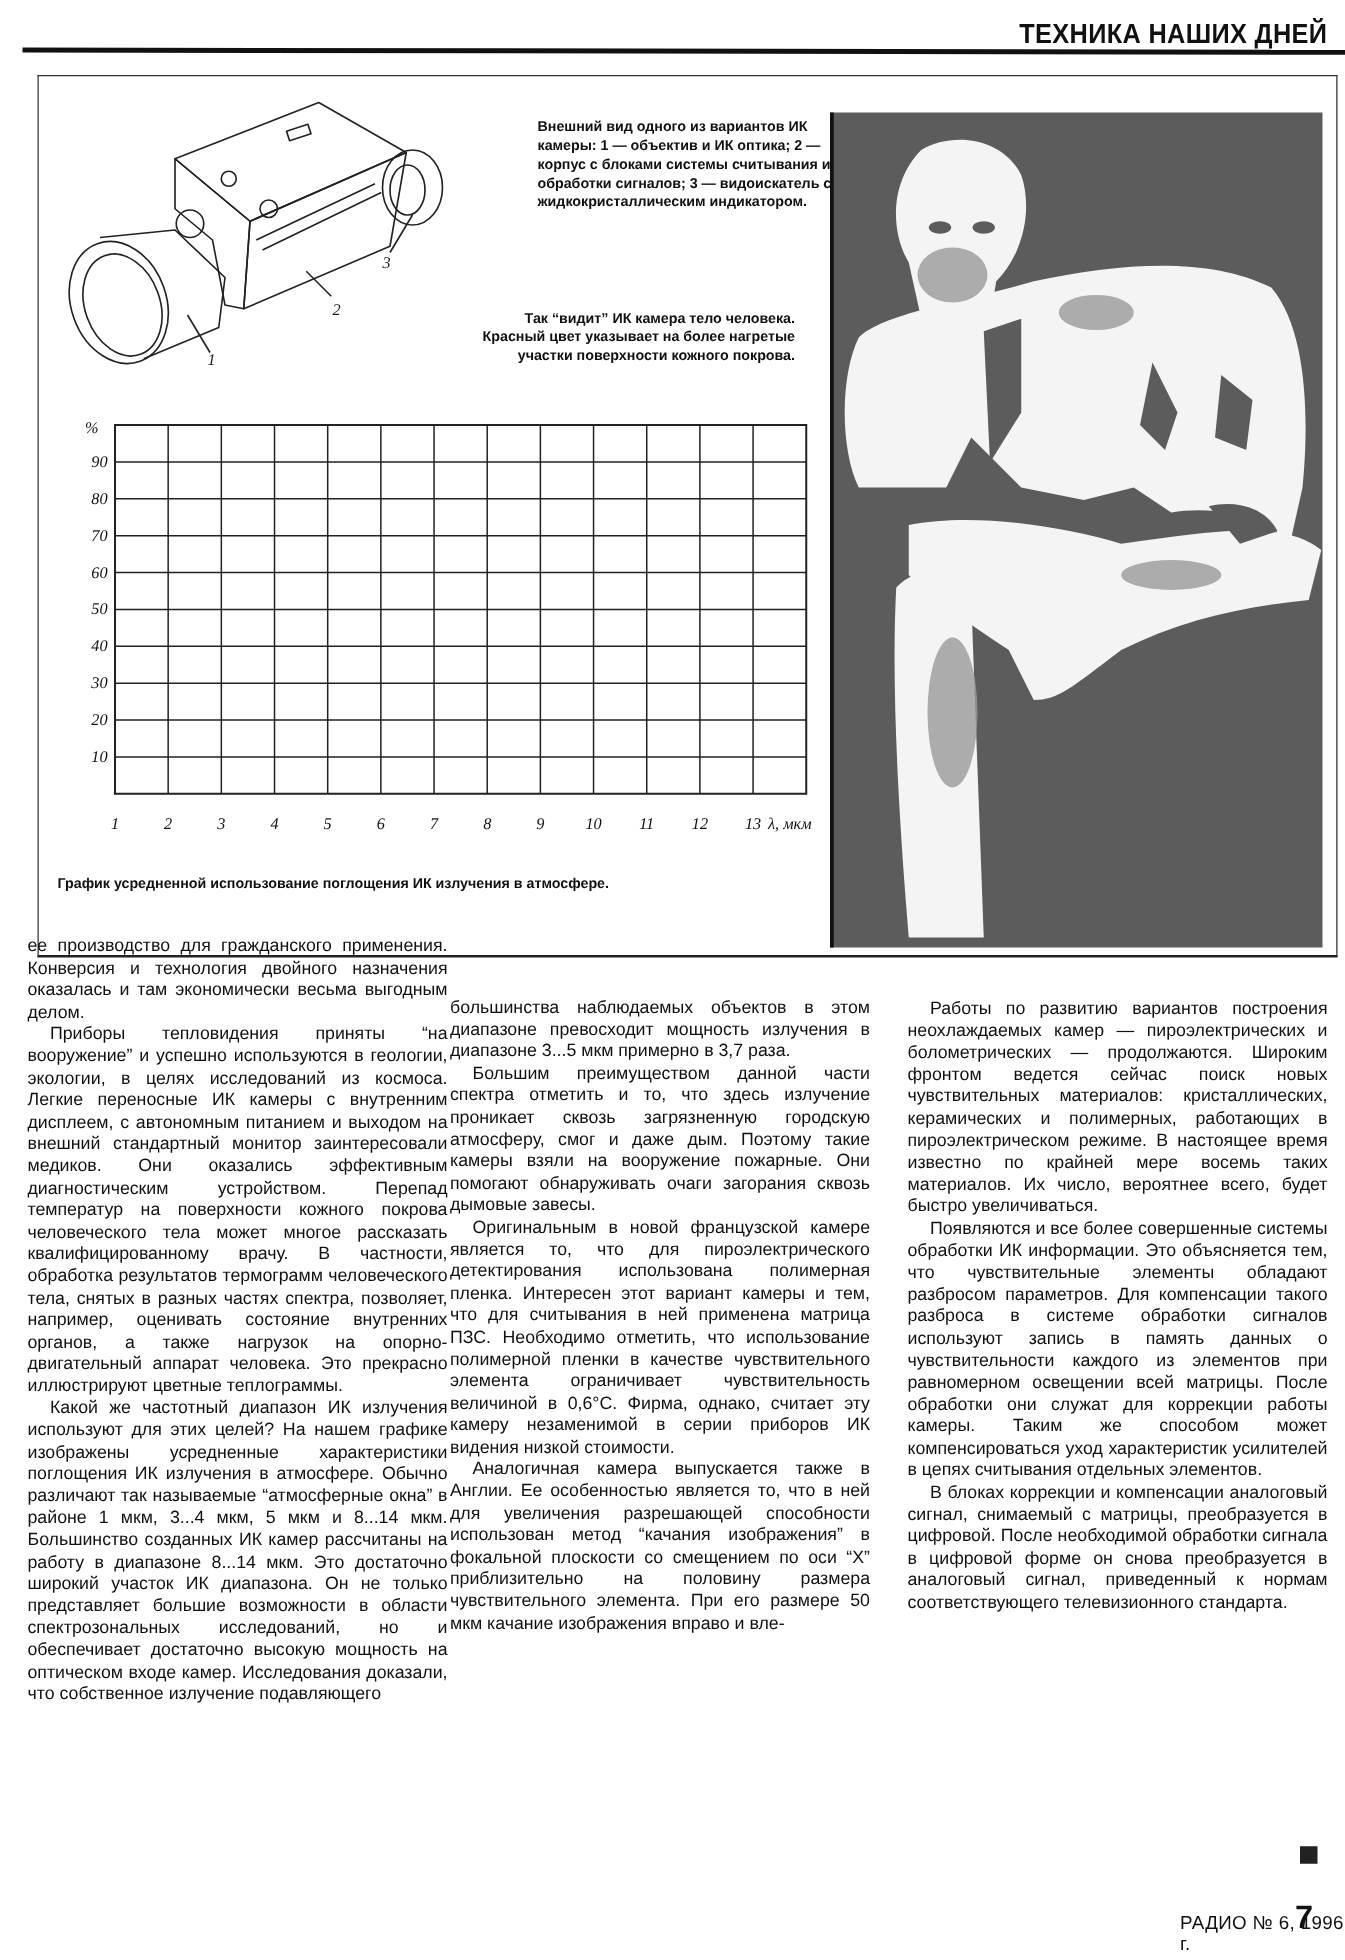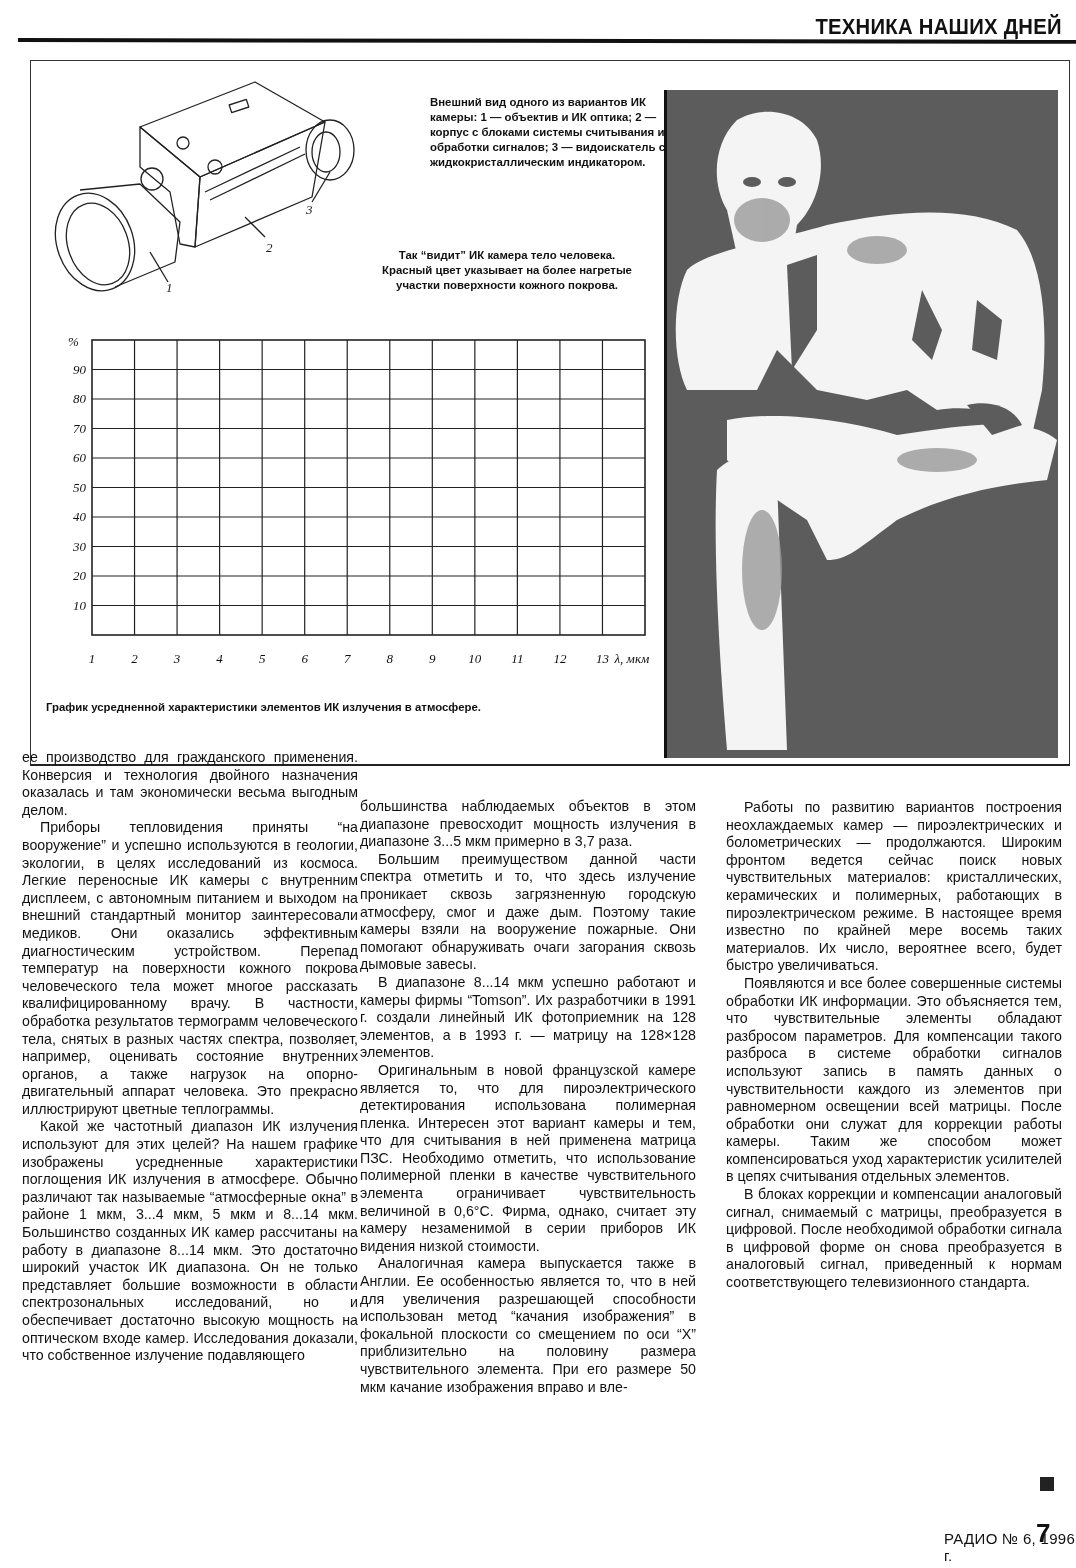--- a/index.html
+++ b/index.html
@@ -7,21 +7,21 @@
 
   .header-rule { position: absolute; left: 18px; top: 38px; width: 1058px; height: 4px; background: #111; transform: rotate(0.1deg); transform-origin: left center; }
   .section-title { position: absolute; right: 14px; top: 14px; font-family: "Liberation Sans", sans-serif; font-weight: bold; font-size: 22px; letter-spacing: 0.3px; transform: scaleX(0.92); transform-origin: right center; }
 
   .figure-frame { position: absolute; left: 30px; top: 60px; width: 1040px; height: 706px; border: 1px solid #333; border-bottom: 2px solid #222; box-sizing: border-box; }
 
   .camera-drawing { position: absolute; left: 40px; top: 72px; width: 320px; height: 220px; }
 
   .caption { position: absolute; font-weight: bold; font-size: 11.4px; line-height: 15px; color: #111; }
   .caption-camera { left: 394px; top: 95px; width: 260px; margin-left: 36px; }
-  .caption-thermal { left: 378px; top: 248px; width: 258px; text-align: center; }
+  .caption-thermal { left: 378px; top: 248px; width: 258px; text-align: right; }
   .caption-chart { left: 46px; top: 700px; width: 520px; }
 
   .thermal-photo { position: absolute; left: 664px; top: 90px; width: 394px; height: 668px; background: #5c5c5c; overflow: hidden; border-left: 3px solid #111; box-sizing: border-box; }
 
   .chart-svg { position: absolute; left: 30px; top: 330px; width: 630px; height: 360px; }
   .chart-svg text { font-family: "Liberation Serif", serif; font-style: italic; font-size: 13px; fill: #111; }
 
   .col { position: absolute; top: 786px; width: 336px; font-size: 14.2px; line-height: 17.6px; text-align: justify; hyphens: manual; }
   .col p { margin: 0; text-indent: 0; }
   .col p.indent { text-indent: 18px; }
@@ -143,31 +143,30 @@
       <text x="402.3076923076923" y="333" text-anchor="middle">9</text>
       <text x="444.8461538461538" y="333" text-anchor="middle">10</text>
       <text x="487.3846153846154" y="333" text-anchor="middle">11</text>
       <text x="529.9230769230769" y="333" text-anchor="middle">12</text>
       <text x="572.4615384615386" y="333" text-anchor="middle">13</text>
     </g>
   <text id="chart-ylabel" x="38" y="16">%</text>
   <text id="chart-xlabel" x="584.4615384615386" y="333">λ, мкм</text>
 </svg>
 
-<div class="caption caption-chart">График усредненной характеристики элементов ИК излучения в атмосфере.</div>
+<div class="caption caption-chart">График усредненной использование поглощения ИК излучения в атмосфере.</div>
 
 <div class="col col-1" id="col1">
     <p>ее производство для гражданского применения. Конверсия и технология двойного назначения оказалась и там экономически весьма выгодным делом.</p>
     <p class="indent">Приборы тепловидения приняты “на вооружение” и успешно используются в геологии, экологии, в целях исследований из космоса. Легкие переносные ИК камеры с внутренним дисплеем, с автономным питанием и выходом на внешний стандартный монитор заинтересовали медиков. Они оказались эффективным диагностическим устройством. Перепад температур на поверхности кожного покрова человеческого тела может многое рассказать квалифицированному врачу. В частности, обработка результатов термограмм человеческого тела, снятых в разных частях спектра, позволяет, например, оценивать состояние внутренних органов, а также нагрузок на опорно-двигательный аппарат человека. Это прекрасно иллюстрируют цветные теплограммы.</p>
     <p class="indent">Какой же частотный диапазон ИК излучения используют для этих целей? На нашем графике изображены усредненные характеристики поглощения ИК излучения в атмосфере. Обычно различают так называемые “атмосферные окна” в районе 1 мкм, 3...4 мкм, 5 мкм и 8...14 мкм. Большинство созданных ИК камер рассчитаны на работу в диапазоне 8...14 мкм. Это достаточно широкий участок ИК диапазона. Он не только представляет большие возможности в области спектрозональных исследований, но и обеспечивает достаточно высокую мощность на оптическом входе камер. Исследования доказали, что собственное излучение подавляющего</p>
   </div>
 <div class="col col-2" id="col2">
     <p>большинства наблюдаемых объектов в этом диапазоне превосходит мощность излучения в диапазоне 3...5 мкм примерно в 3,7 раза.</p>
     <p class="indent">Большим преимуществом данной части спектра отметить и то, что здесь излучение проникает сквозь загрязненную городскую атмосферу, смог и даже дым. Поэтому такие камеры взяли на вооружение пожарные. Они помогают обнаруживать очаги загорания сквозь дымовые завесы.</p>
-    <p class="indent">В диапазоне 8...14 мкм успешно работают и камеры фирмы “Tomson”. Их разработчики в 1991 г. создали линейный ИК фотоприемник на 128 элементов, а в 1993 г. — матрицу на 128×128 элементов.</p>
     <p class="indent">Оригинальным в новой французской камере является то, что для пироэлектрического детектирования использована полимерная пленка. Интересен этот вариант камеры и тем, что для считывания в ней применена матрица ПЗС. Необходимо отметить, что использование полимерной пленки в качестве чувствительного элемента ограничивает чувствительность величиной в 0,6°С. Фирма, однако, считает эту камеру незаменимой в серии приборов ИК видения низкой стоимости.</p>
     <p class="indent">Аналогичная камера выпускается также в Англии. Ее особенностью является то, что в ней для увеличения разрешающей способности использован метод “качания изображения” в фокальной плоскости со смещением по оси “X” приблизительно на половину размера чувствительного элемента. При его размере 50 мкм качание изображения вправо и вле-</p>
   </div>
 <div class="col col-3" id="col3">
     <p class="indent">Работы по развитию вариантов построения неохлаждаемых камер — пироэлектрических и болометрических — продолжаются. Широким фронтом ведется сейчас поиск новых чувствительных материалов: кристаллических, керамических и полимерных, работающих в пироэлектрическом режиме. В настоящее время известно по крайней мере восемь таких материалов. Их число, вероятнее всего, будет быстро увеличиваться.</p>
     <p class="indent">Появляются и все более совершенные системы обработки ИК информации. Это объясняется тем, что чувствительные элементы обладают разбросом параметров. Для компенсации такого разброса в системе обработки сигналов используют запись в память данных о чувствительности каждого из элементов при равномерном освещении всей матрицы. После обработки они служат для коррекции работы камеры. Таким же способом может компенсироваться уход характеристик усилителей в цепях считывания отдельных элементов.</p>
     <p class="indent">В блоках коррекции и компенсации аналоговый сигнал, снимаемый с матрицы, преобразуется в цифровой. После необходимой обработки сигнала в цифровой форме он снова преобразуется в аналоговый сигнал, приведенный к нормам соответствующего телевизионного стандарта.</p>
   </div>
 
 <div class="end-mark"></div>

